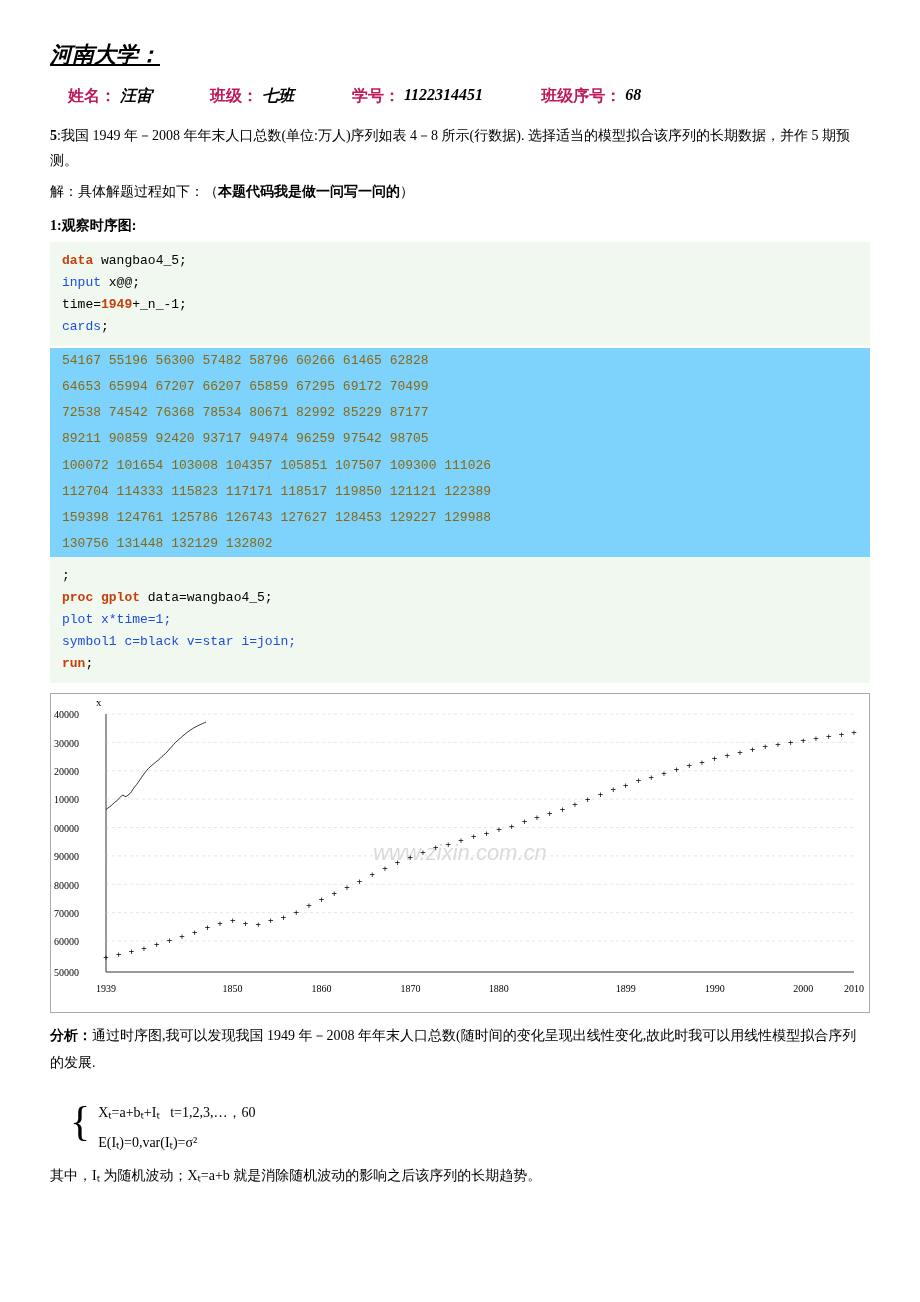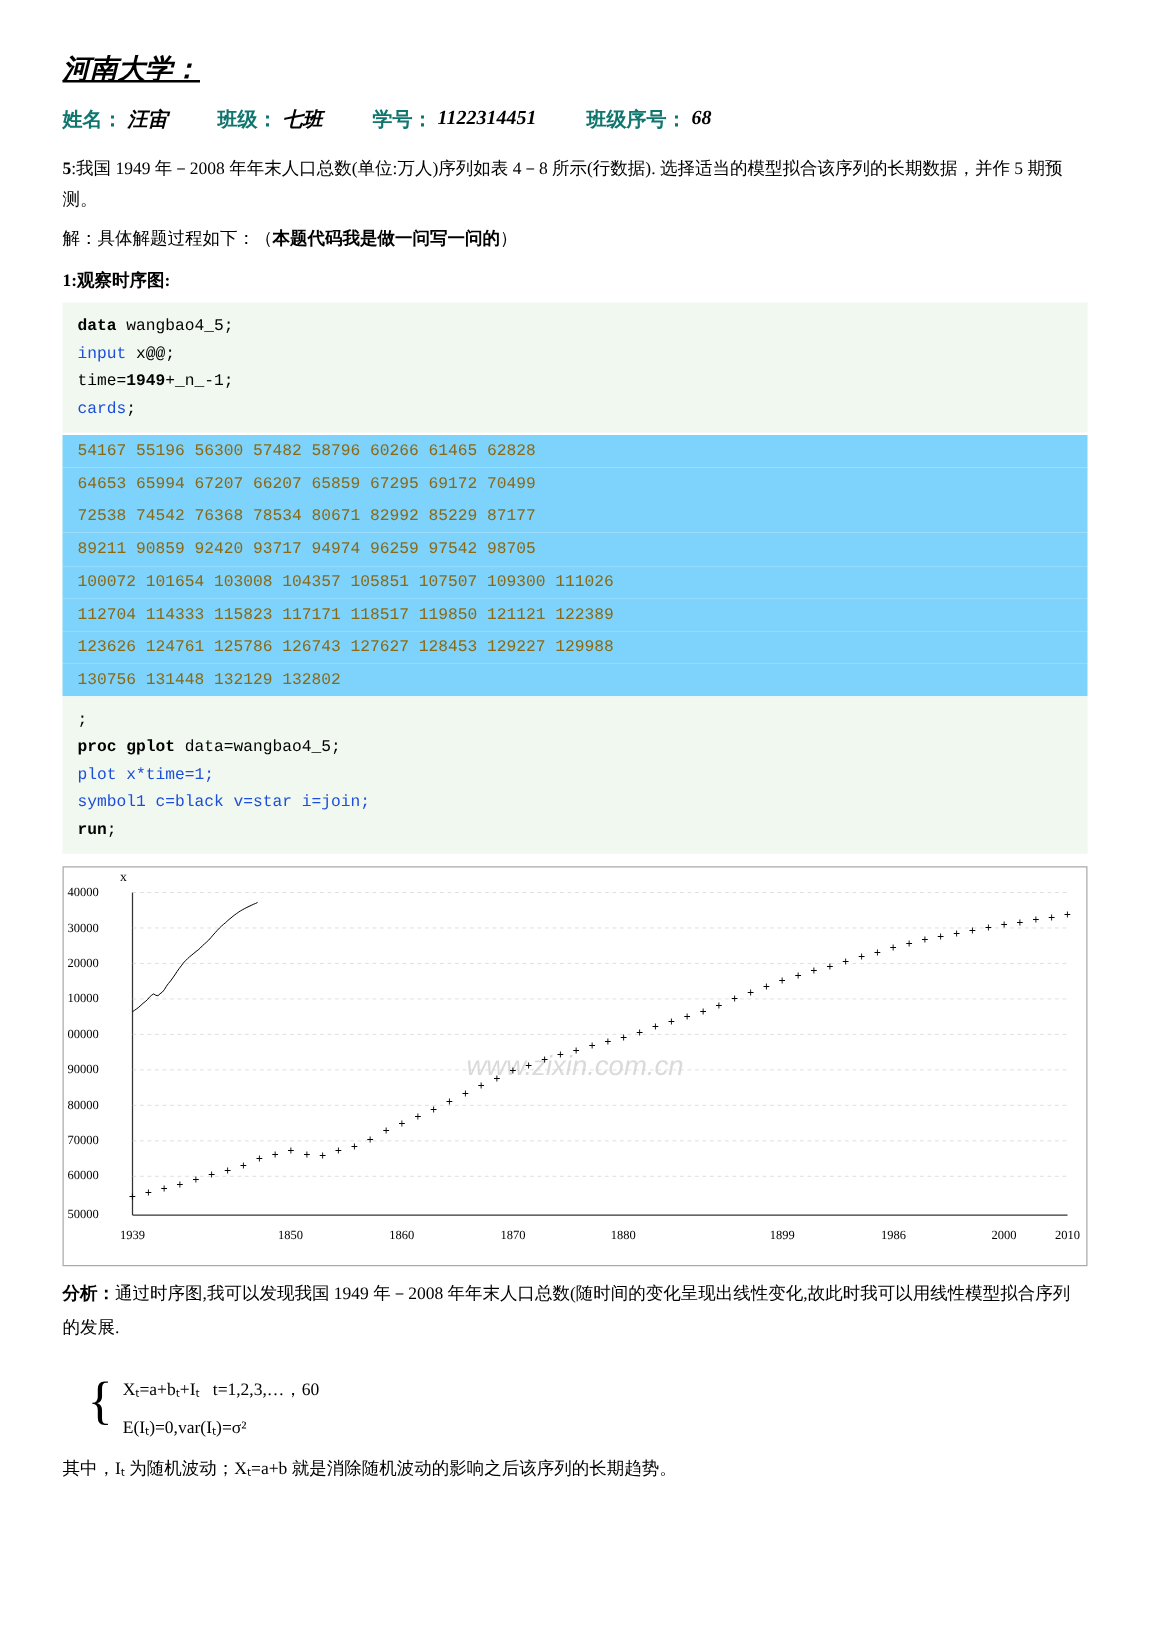--- a/index.html
+++ b/index.html
@@ -26,21 +26,22 @@
       font-size: 16px;
       font-weight: bold;
       font-family: "KaiTi", "楷体", serif;
       margin-bottom: 16px;
     }
     .info-item {
       display: flex;
       gap: 4px;
     }
     .info-label {
-      color: #0f766e;
+      color: #be185d;
+      margin-left: 18px;
     }
     .info-value {
       color: #000;
       font-style: italic;
     }
     .question-text {
       font-size: 14px;
       line-height: 1.8;
       margin-bottom: 6px;
     }
@@ -56,21 +57,21 @@
       margin-bottom: 8px;
     }
     .code-block {
       background: #f0f8f0;
       font-family: "Courier New", Courier, monospace;
       font-size: 13px;
       padding: 8px 12px;
       margin-bottom: 2px;
       line-height: 1.7;
     }
-    .kw-blue { color: #000000; font-weight: bold; }
+    .kw-blue { color: #c2410c; font-weight: bold; }
     .kw-teal { color: #1d4ed8; }
     .data-row {
       background: #7dd3fc;
       font-family: "Courier New", Courier, monospace;
       font-size: 13px;
       padding: 2px 12px;
       line-height: 1.7;
       color: #8b6914;
     }
     .chart-container {
@@ -156,21 +157,21 @@
   <div>time=<span class="kw-blue">1949</span>+_n_-1;</div>
   <div><span class="kw-teal">cards</span>;</div>
 </div>
 
 <div class="data-row">54167  55196  56300  57482  58796  60266  61465  62828</div>
 <div class="data-row">64653  65994  67207  66207  65859  67295  69172  70499</div>
 <div class="data-row">72538  74542  76368  78534  80671  82992  85229  87177</div>
 <div class="data-row">89211  90859  92420  93717  94974  96259  97542  98705</div>
 <div class="data-row">100072  101654  103008  104357  105851  107507  109300  111026</div>
 <div class="data-row">112704  114333  115823  117171  118517  119850  121121  122389</div>
-<div class="data-row">123626  124761  125786  126743  127627  128453  129227  129988</div>
+<div class="data-row">159398  124761  125786  126743  127627  128453  129227  129988</div>
 <div class="data-row">130756  131448  132129  132802</div>
 
 <div class="code-block">
   <div>;</div>
   <div><span class="kw-blue">proc gplot</span> data=wangbao4_5;</div>
   <div><span class="kw-teal">plot x*time=1;</span></div>
   <div><span class="kw-teal">symbol1 c=black v=star i=join;</span></div>
   <div><span class="kw-blue">run</span>;</div>
 </div>
 
@@ -288,21 +289,21 @@
         <text x="100%" y="8.0%">+</text>
       </g>
     </svg>
 
     <div style="position:absolute;bottom:-22px;left:0%;font-size:10px;transform:translateX(-50%);">1939</div>
     <div style="position:absolute;bottom:-22px;left:16.9%;font-size:10px;transform:translateX(-50%);">1850</div>
     <div style="position:absolute;bottom:-22px;left:28.8%;font-size:10px;transform:translateX(-50%);">1860</div>
     <div style="position:absolute;bottom:-22px;left:40.7%;font-size:10px;transform:translateX(-50%);margin-top:42px;">1870</div>
     <div style="position:absolute;bottom:-22px;left:52.5%;font-size:10px;transform:translateX(-50%);">1880</div>
     <div style="position:absolute;bottom:-22px;left:69.5%;font-size:10px;transform:translateX(-50%);">1899</div>
-    <div style="position:absolute;bottom:-22px;left:81.4%;font-size:10px;transform:translateX(-50%);">1986</div>
+    <div style="position:absolute;bottom:-22px;left:81.4%;font-size:10px;transform:translateX(-50%);">1990</div>
     <div style="position:absolute;bottom:-22px;left:93.2%;font-size:10px;transform:translateX(-50%);">2000</div>
     <div style="position:absolute;bottom:-22px;left:100%;font-size:10px;transform:translateX(-50%);">2010</div>
   </div>
 </div>
 
 <div class="analysis-text">
   <strong>分析：</strong>通过时序图,我可以发现我国 1949 年－2008 年年末人口总数(随时间的变化呈现出线性变化,故此时我可以用线性模型拟合序列的发展.
 </div>
 
 <div class="formula-block">

